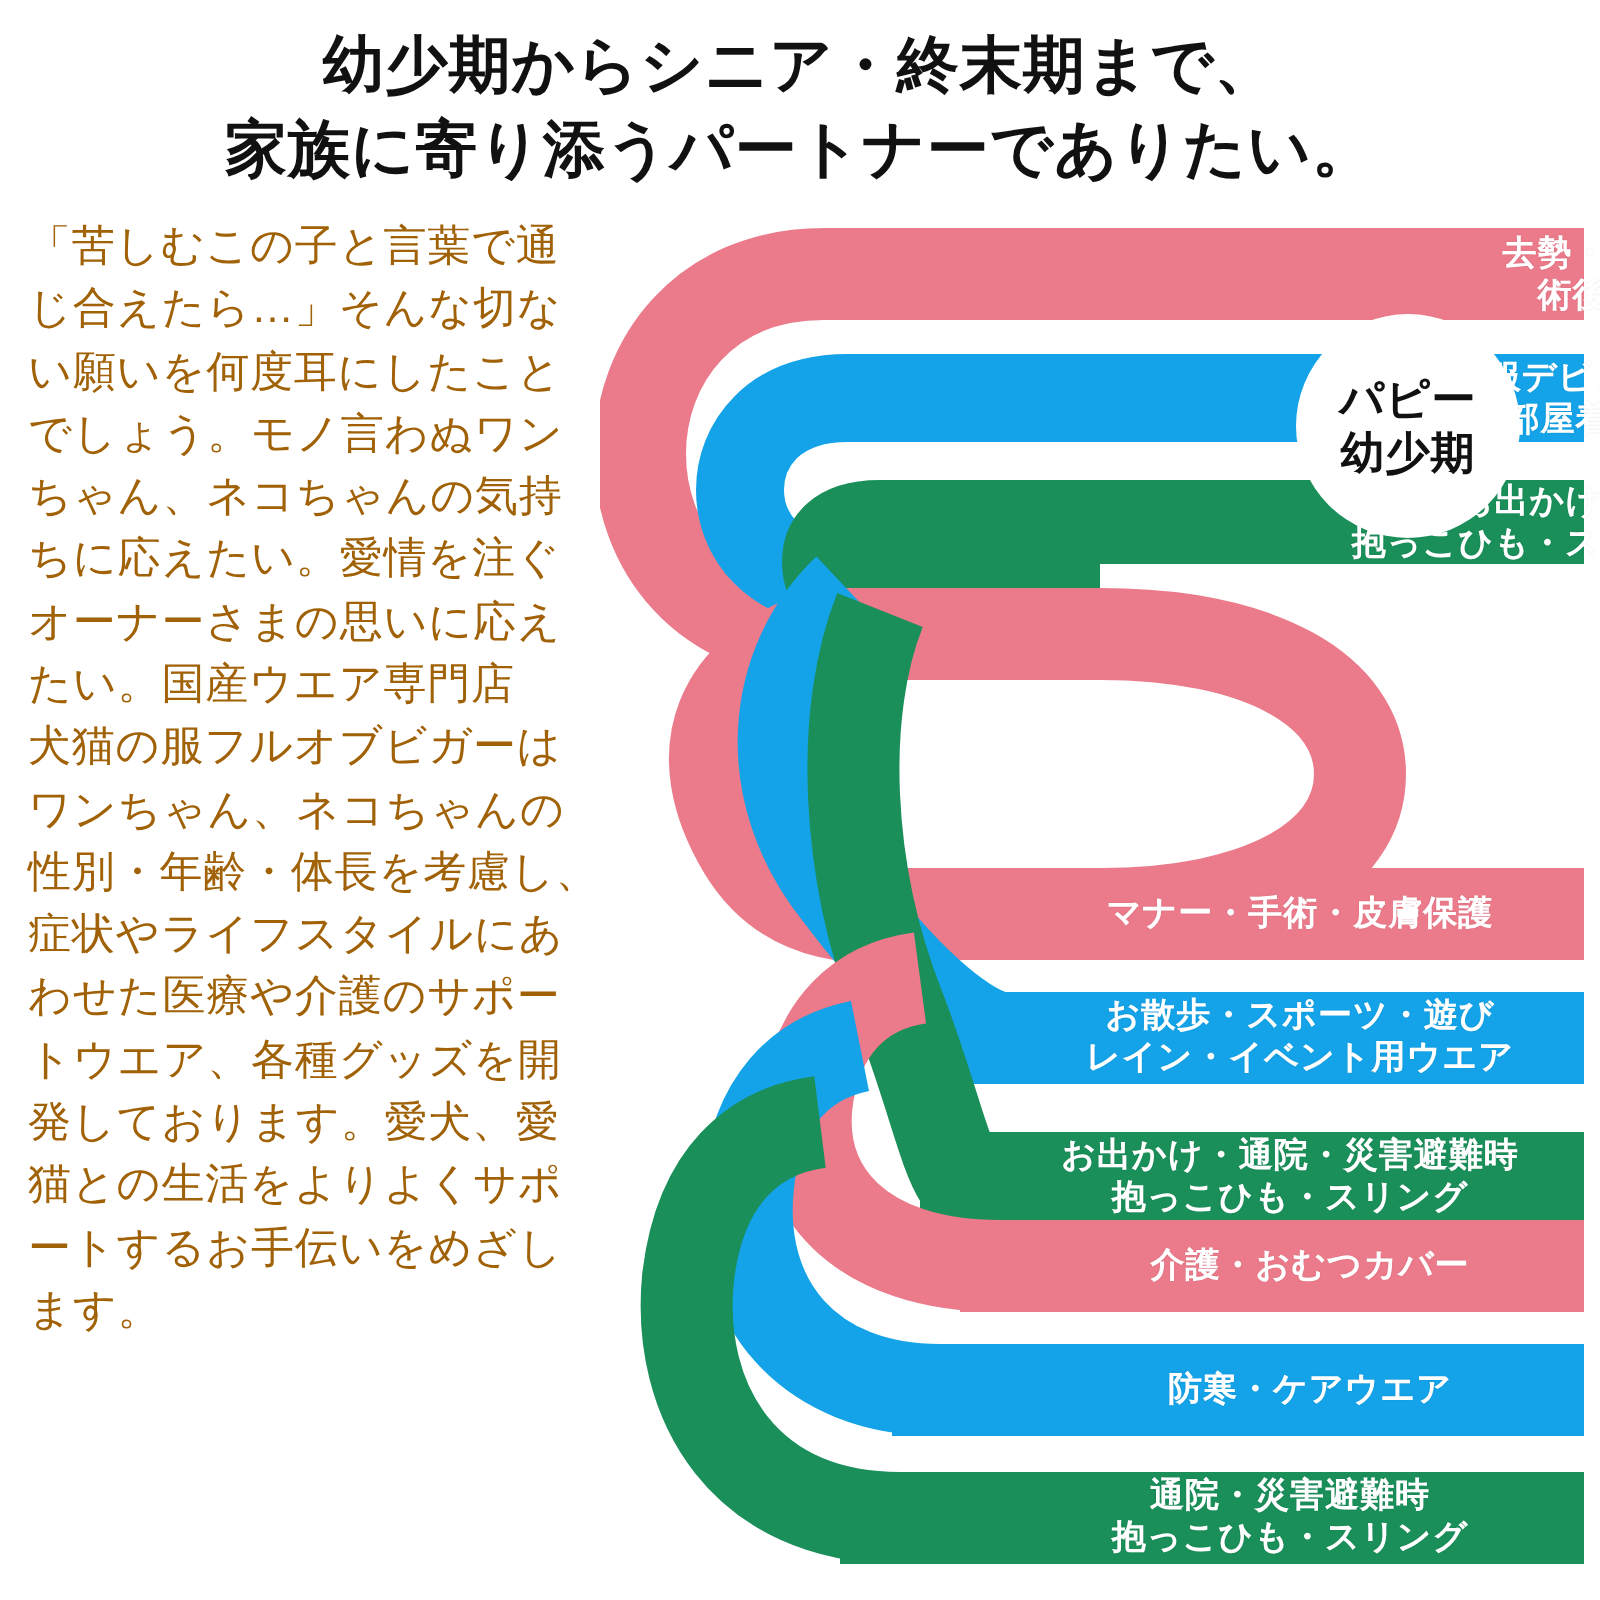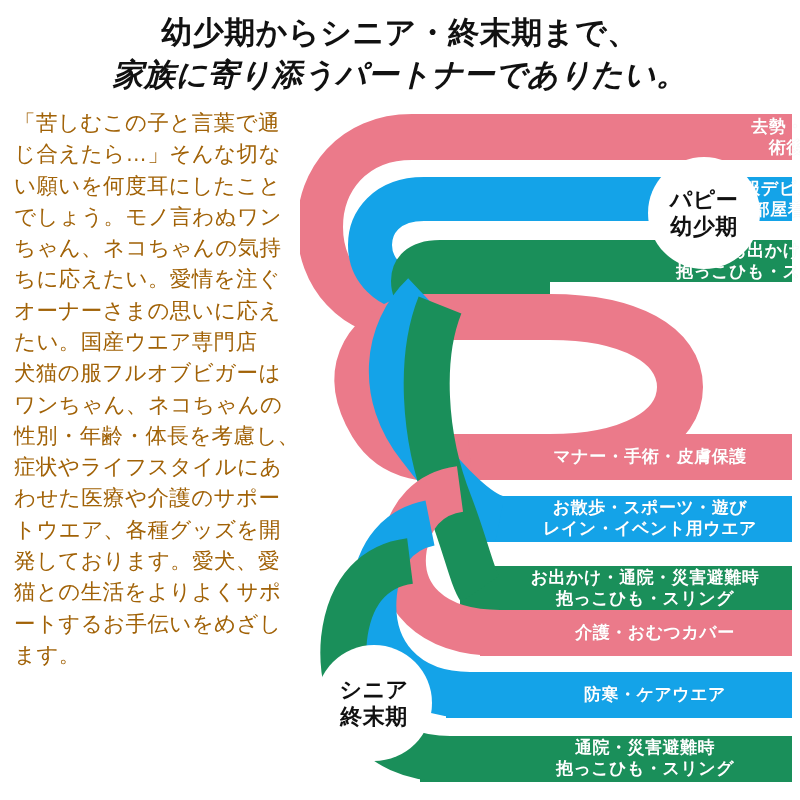--- a/index.html
+++ b/index.html
@@ -16,21 +16,21 @@
   .heading{
     position:absolute;
     left:0;top:12px;width:800px;
     text-align:center;
     font-weight:bold;
     font-size:31px;
     line-height:1.34;
     letter-spacing:0.5px;
     color:#111111;
   }
-  .heading .l2{padding-left:0;font-style:italic;}
+  .heading .l2{padding-left:0;}
 
   
   .bodycopy{
     position:absolute;
     left:14px;top:108px;
     width:286px;
     font-size:21.5px;
     line-height:1.455;
     letter-spacing:0.4px;
     color:#a16207;
@@ -179,19 +179,15 @@
     <div class="rlabel s1" style="left:170px;top:643px;width:350px;">
       <div>通院・災害避難時</div>
       <div>抱っこひも・スリング</div>
     </div>
 
     <div class="badge puppy">
       <span>パピー</span>
       <span>幼少期</span>
     </div>
 
-    <div class="badge senior">
-      <span>シニア</span>
-      <span>終末期</span>
-    </div>
 
   </div>
 </div>
 
 </body></html>

